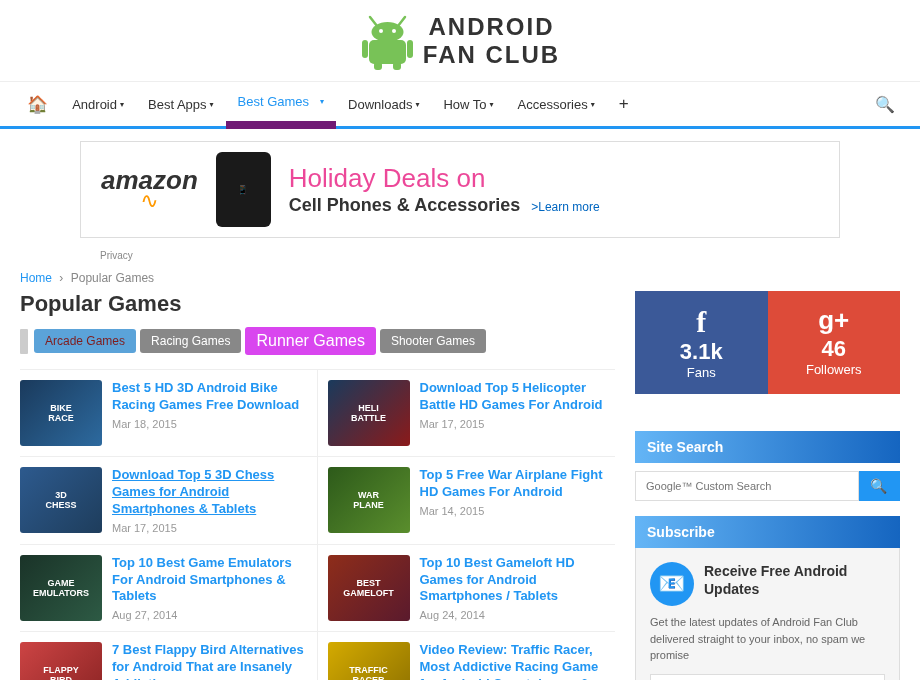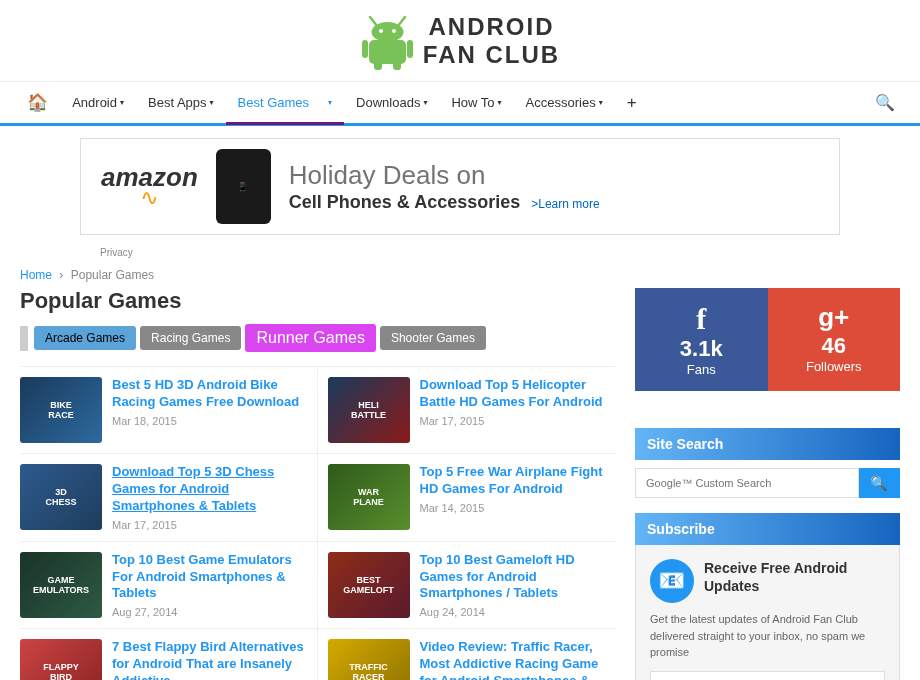--- a/index.html
+++ b/index.html
@@ -41,21 +41,21 @@
 <nav style="background:#fff; border-bottom:3px solid #2196F3; padding:0 15px; display:flex; align-items:center;">
   <span style="padding:10px 12px; font-size:17px; color:#555; cursor:pointer;">🏠</span>
   <a style="padding:12px 12px; color:#333; font-size:13px; font-weight:500; cursor:pointer; display:flex; align-items:center; gap:3px; text-decoration:none; border-bottom:3px solid transparent; margin-bottom:-3px;">
     <span>Android</span>
       <span style="font-size:8px;">▾</span>
   </a>
   <a style="padding:12px 12px; color:#333; font-size:13px; font-weight:500; cursor:pointer; display:flex; align-items:center; gap:3px; text-decoration:none; border-bottom:3px solid transparent; margin-bottom:-3px;">
     <span>Best Apps</span>
       <span style="font-size:8px;">▾</span>
   </a>
-  <a style="padding:12px 12px; color:#2196F3; font-size:13px; font-weight:500; cursor:pointer; display:flex; align-items:center; gap:19px; text-decoration:none; border-bottom:3px solid #701a75; margin-bottom:-3px;">
+  <a style="padding:12px 12px; color:#2196F3; font-size:13px; font-weight:500; cursor:pointer; display:flex; align-items:center; gap:11px; text-decoration:none; border-bottom:8px solid #701a75; margin-bottom:-3px;">
     <span>Best Games</span>
       <span style="font-size:8px;">▾</span>
   </a>
   <a style="padding:12px 12px; color:#333; font-size:13px; font-weight:500; cursor:pointer; display:flex; align-items:center; gap:3px; text-decoration:none; border-bottom:3px solid transparent; margin-bottom:-3px;">
     <span>Downloads</span>
       <span style="font-size:8px;">▾</span>
   </a>
   <a style="padding:12px 12px; color:#333; font-size:13px; font-weight:500; cursor:pointer; display:flex; align-items:center; gap:3px; text-decoration:none; border-bottom:3px solid transparent; margin-bottom:-3px;">
     <span>How To</span>
       <span style="font-size:8px;">▾</span>
@@ -70,21 +70,21 @@
 
 <div style="margin:12px auto; max-width:760px; border:1px solid #ddd; display:flex; align-items:center; padding:10px 20px; background:#fff; min-height:90px;">
   <div style="display:flex; flex-direction:column; align-items:center; min-width:90px;">
     <span style="font-size:26px; font-weight:bold; color:#333; font-style:italic;">amazon</span>
     <span style="color:#FF9900; font-size:22px; margin-top:-8px;">∿</span>
   </div>
   <div style="width:55px; height:75px; background:#1a1a1a; border-radius:6px; margin:0 18px; display:flex; align-items:center; justify-content:center; flex-shrink:0;">
     <span style="color:#4fc; font-size:9px; text-align:center;">📱</span>
   </div>
   <div style="flex:1;">
-    <div style="font-size:26px; color:#737373; font-weight:300; line-height:1.2;">Holiday Deals on</div>
+    <div style="font-size:26px; color:#ec4899; font-weight:300; line-height:1.2;">Holiday Deals on</div>
     <div style="font-size:18px; color:#333; font-weight:bold; display:inline;">
       <span>Cell Phones &amp; Accessories</span>
       <span style="font-size:12px; color:#0066c0; font-weight:normal; cursor:pointer; margin-left:6px;text-align:right;">&gt;Learn more</span>
     </div>
   </div>
 </div>
 <div style="text-align:left; padding:0 20px; font-size:10px; color:#888; max-width:760px; margin:0 auto 4px;">Privacy</div>
 
 <div style="padding:6px 20px; font-size:12px; color:#888;">
   <a href="#" style="color:#2196F3; text-decoration:none;">Home</a>
@@ -92,21 +92,21 @@
   <span>Popular Games</span>
 </div>
 
 <div style="display:flex; padding:0 20px; gap:20px;">
 
   <div style="flex:1; min-width:0;">
     <h1 style="font-size:22px; font-weight:bold; color:#333; margin-bottom:10px;">Popular Games</h1>
 
     <div style="display:flex; gap:4px; margin-bottom:14px; align-items:center;">
       <span style="width:8px; height:25px; background:#ccc; margin-right:2px; border-radius:1px; display:inline-block;"></span>
-      <button style="padding:5px 11px; font-size:12px; color:#000000; background:#5BA3D9; border:none; border-radius:3px; cursor:pointer;">Arcade Games</button>
+      <button style="padding:5px 11px; font-size:12px; color:#7f1d1d; background:#5BA3D9; border:none; border-radius:3px; cursor:pointer;">Arcade Games</button>
       <button style="padding:5px 11px; font-size:12px; color:#fff; background:#888; border:none; border-radius:3px; cursor:pointer;">Racing Games</button>
       <button style="padding:5px 11px; font-size:16px; color:#fff; background:#d946ef; border:none; border-radius:3px; cursor:pointer;">Runner Games</button>
       <button style="padding:5px 11px; font-size:12px; color:#fff; background:#888; border:none; border-radius:3px; cursor:pointer;">Shooter Games</button>
     </div>
 
     <div style="display:grid; grid-template-columns:1fr 1fr; gap:0; border-top:1px solid #eee;">
 
       <div style="display:flex; gap:10px; padding:10px 8px 10px 0; border-bottom:1px solid #eee; border-right:1px solid #eee;">
         <div style="width:82px; height:66px; background:linear-gradient(135deg,#1a3a5c,#2d6a9f); flex-shrink:0; border-radius:3px; display:flex; align-items:center; justify-content:center;">
           <span style="color:#fff; font-size:9px; font-weight:bold; text-align:center; padding:2px;">BIKE<br>RACE</span>

